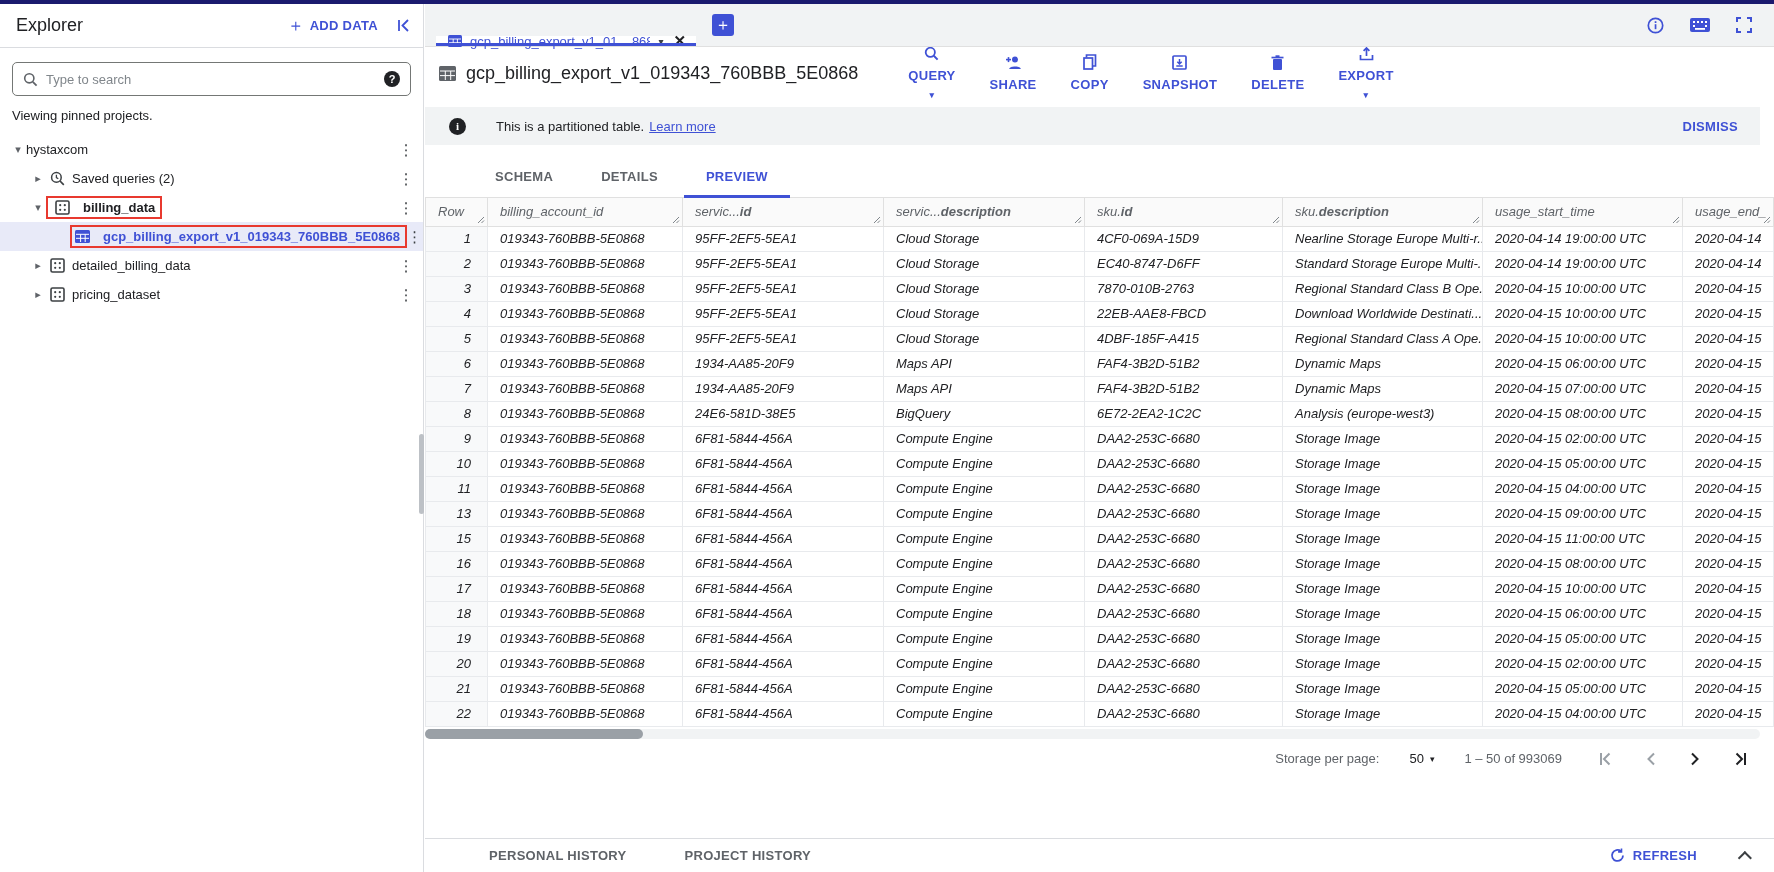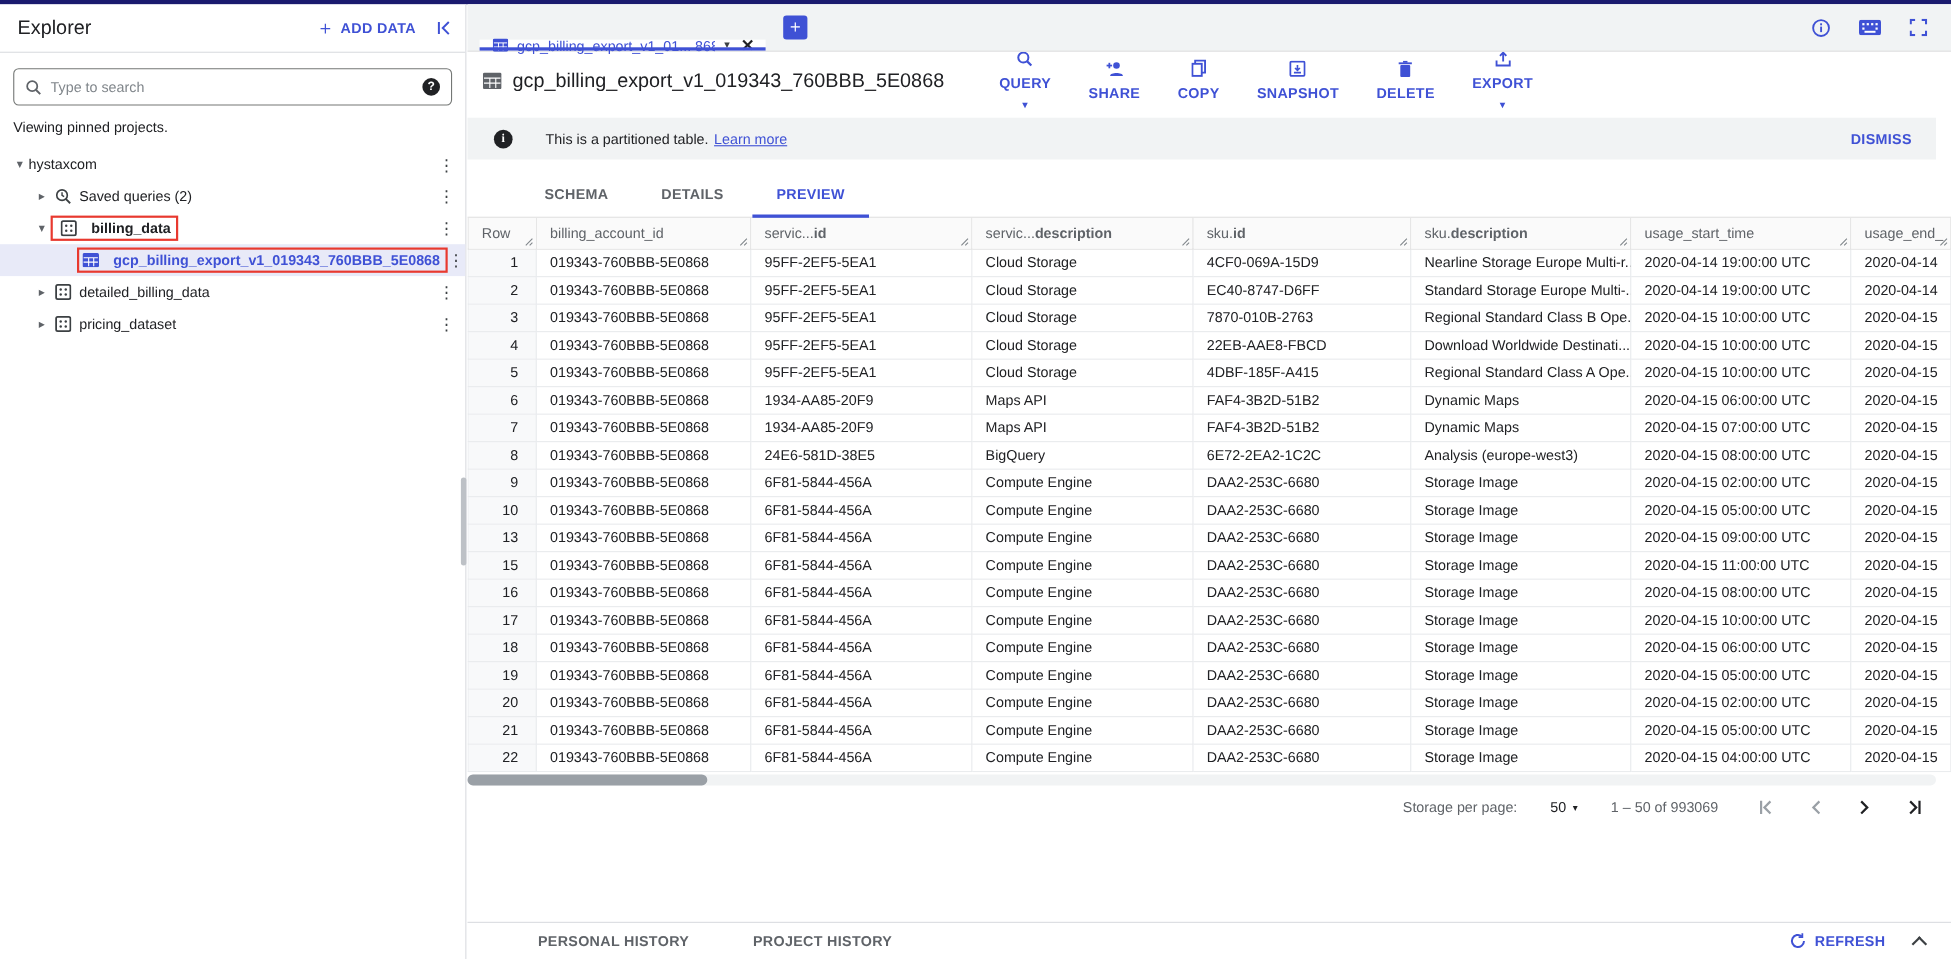--- a/index.html
+++ b/index.html
@@ -90,21 +90,21 @@
   .view-tabs { height:47px; display:flex; align-items:flex-end; padding-left:48px; gap:4px;
     border-bottom:1px solid #e0e0e0; }
   .vtab { padding:13px 22px; font-size:13px; font-weight:700; letter-spacing:.3px;
     color:#5f6368; cursor:pointer; position:relative; }
   .vtab.active { color:var(--accent); }
   .vtab.active::after { content:""; position:absolute; left:0; right:0; bottom:-1px;
     height:3px; background:var(--accent); }
 
   
   .table-wrap { flex:0 0 auto; overflow:hidden; }
-  table { border-collapse:collapse; table-layout:fixed; width:1349px; }
+  table { border-collapse:collapse; table-layout:fixed; width:1349px;font-style:italic; }
   th, td { font-size:13px; padding:0 12px; height:25px; white-space:nowrap; overflow:hidden;
     text-align:left; font-weight:400; }
   thead th { height:28px; color:#5f6368; background:#fafafa; border:1px solid #e0e0e0;
     border-top:none; position:relative; }
   thead th b { font-weight:700; color:#5f6368; }
   thead th .rz { position:absolute; right:2px; bottom:2px; line-height:0; }
   tbody td { border:1px solid #e8eaed; border-top:none; color:#202124; }
   td.rownum { background:#f8f9fa; text-align:right; padding-right:16px; color:#202124; }
   tbody tr:first-child td { border-top:1px solid #e0e0e0; }
 
@@ -121,21 +121,21 @@
   .pager .rpp-value { display:flex; align-items:center; gap:6px; color:#202124; cursor:pointer; }
   .pager .rpp-value .caret { font-size:9px; color:#202124; }
   .pager .range { color:#5f6368; margin-right:6px; }
   .pg-icons { display:flex; align-items:center; gap:34px; }
   .pg-icons .icn { cursor:pointer; display:flex; }
 
   
   .footer { margin-top:auto; height:34px; border-top:1px solid #dadce0; display:flex;
     align-items:center; padding:0 22px 0 64px; gap:58px; background:#fff; }
   .f-tab { font-size:13px; font-weight:700; letter-spacing:.3px; color:#5f6368; cursor:pointer; }
-  .f-right { margin-left:auto; display:flex; align-items:center; gap:28px; }
+  .f-right { margin-left:auto; display:flex; align-items:center; gap:45px; }
   .refresh { display:flex; align-items:center; gap:8px; color:var(--accent); font-size:13px;
     font-weight:700; letter-spacing:.3px; cursor:pointer; }
   .chev-up { width:10px; height:10px; border-left:2px solid #3c4043; border-top:2px solid #3c4043;
     transform:rotate(45deg) translateY(3px); cursor:pointer; }
 
   :root { --accent:#3f51d5; --red:#e8392f; }
   svg { display:block; }
 </style>
 </head>
 <body>
@@ -525,20 +525,30 @@
               <td class="rownum">10</td>
               <td>019343-760BBB-5E0868</td>
               <td>6F81-5844-456A</td>
               <td>Compute Engine</td>
               <td>DAA2-253C-6680</td>
               <td>Storage Image</td>
               <td>2020-04-15 05:00:00 UTC</td>
               <td>2020-04-15</td>
             </tr>
             <tr>
+              <td class="rownum">11</td>
+              <td>019343-760BBB-5E0868</td>
+              <td>6F81-5844-456A</td>
+              <td>Compute Engine</td>
+              <td>DAA2-253C-6680</td>
+              <td>Storage Image</td>
+              <td>2020-04-15 04:00:00 UTC</td>
+              <td>2020-04-15</td>
+            </tr>
+            <tr>
               <td class="rownum">13</td>
               <td>019343-760BBB-5E0868</td>
               <td>6F81-5844-456A</td>
               <td>Compute Engine</td>
               <td>DAA2-253C-6680</td>
               <td>Storage Image</td>
               <td>2020-04-15 09:00:00 UTC</td>
               <td>2020-04-15</td>
             </tr>
             <tr>

